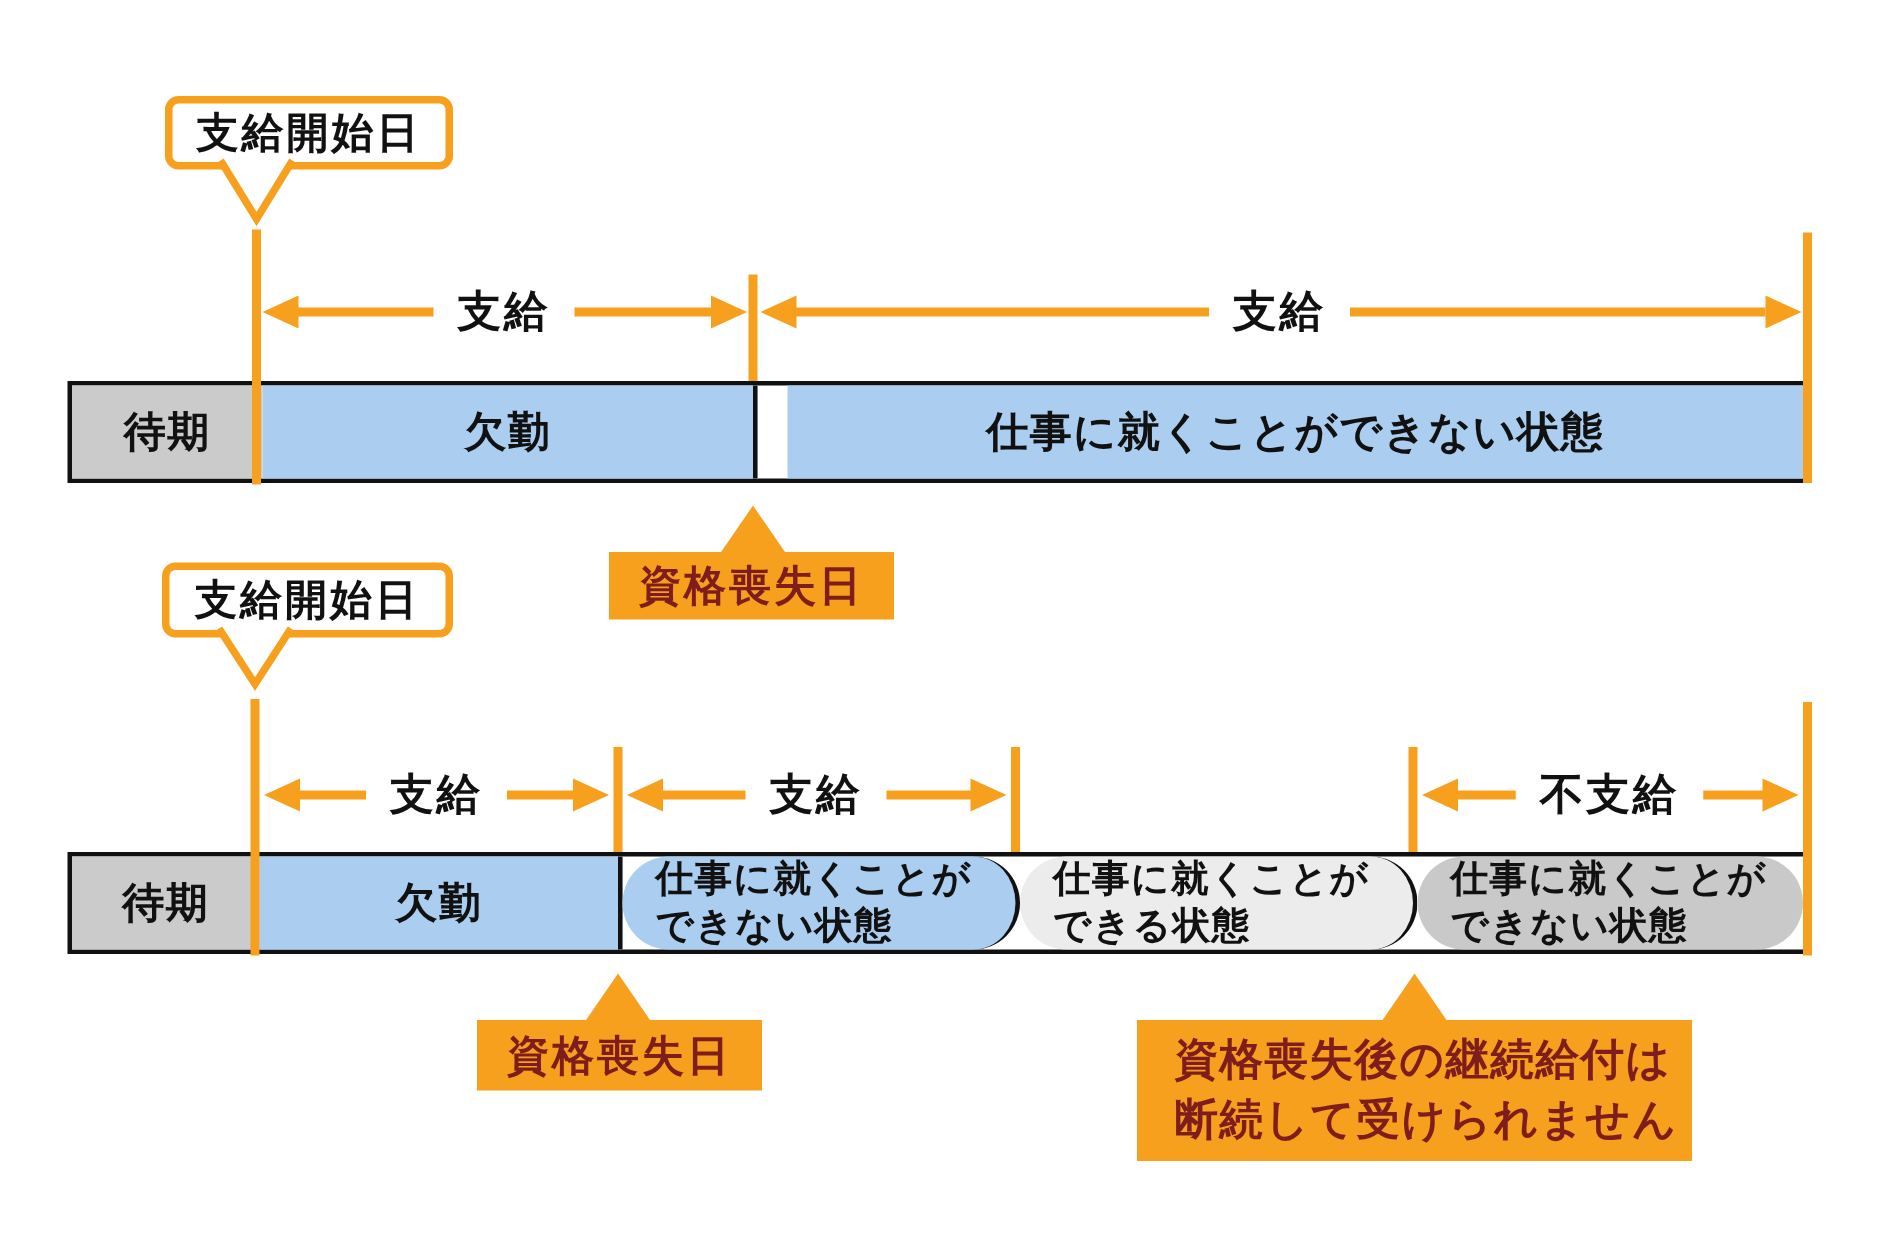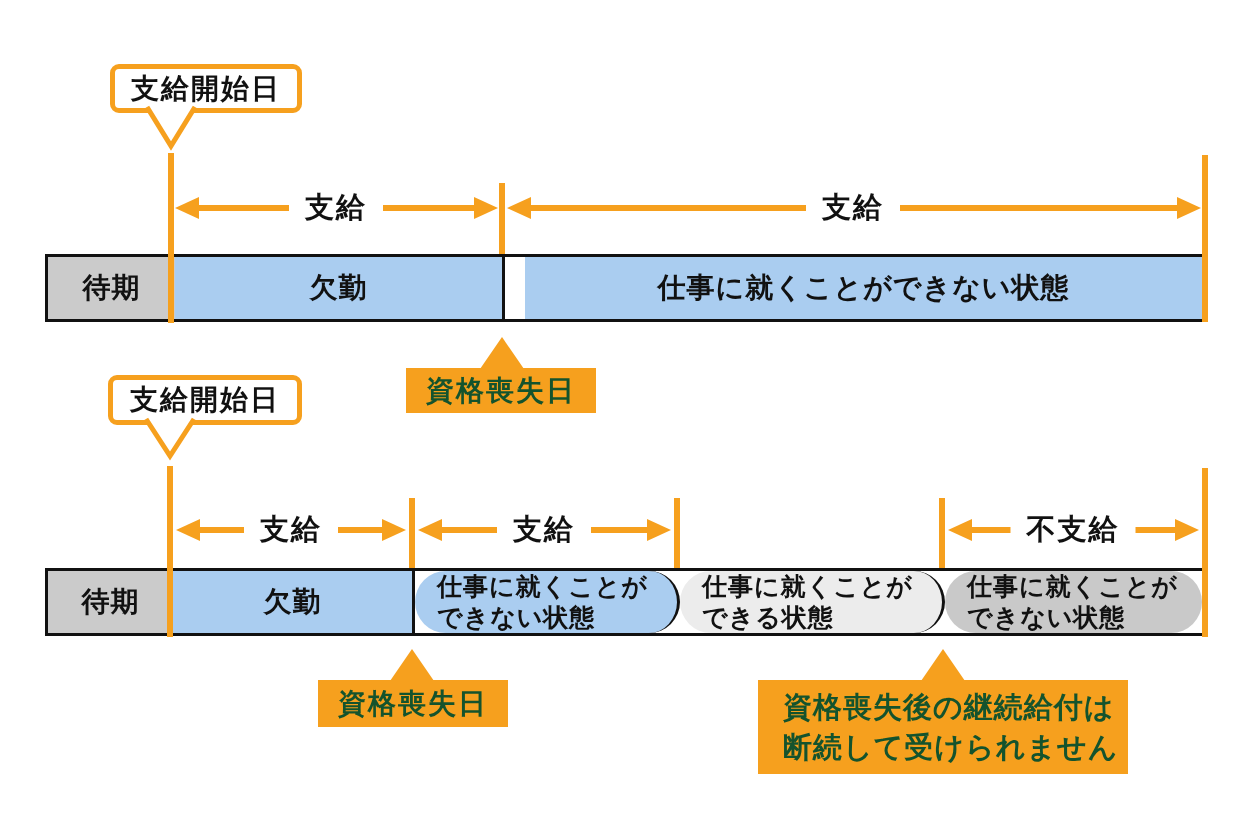--- a/index.html
+++ b/index.html
@@ -61,21 +61,21 @@
     border-radius:9px;
     display:flex; align-items:center; justify-content:center;
     font-size:28px; letter-spacing:2px;margin-left:35px;
   }
   #start1{ left:75px; top:64px;  width:192px; height:49px; }
   #start2{ left:73px; top:375px; width:194px; height:50px; }
 
   .callout-orange{
     background:#f6a01e;
     display:flex; align-items:center; justify-content:center;
-    font-size:28px; letter-spacing:2px; color:#14532d;
+    font-size:28px; letter-spacing:2px; color:#7f1d1d;
   }
   #loss1{ left:406px; top:368px; width:190px; height:45px; }
   #loss2{ left:318px; top:680px; width:190px; height:47px; }
   #note {
     left:758px; top:680px; width:370px; height:94px;
     flex-direction:column; align-items:flex-start; justify-content:center;
     padding-left:25px; font-size:29px; line-height:40px; letter-spacing:1px;
   }
 
   

